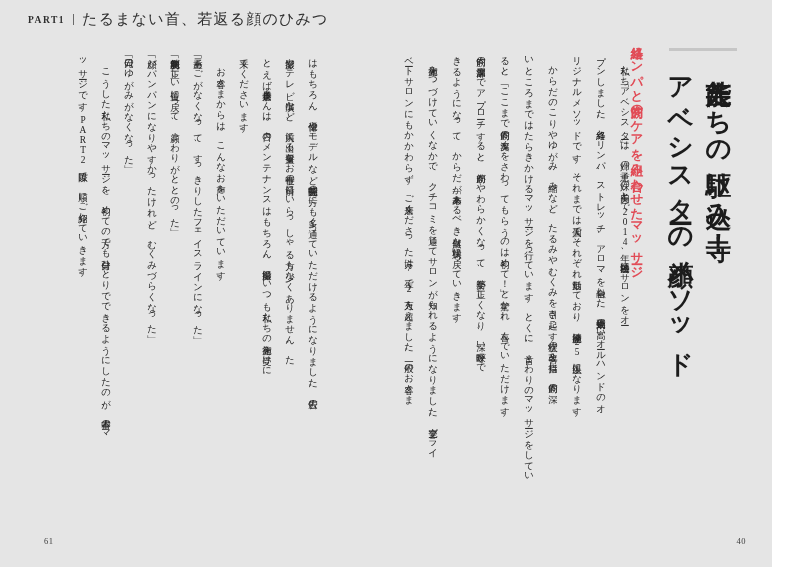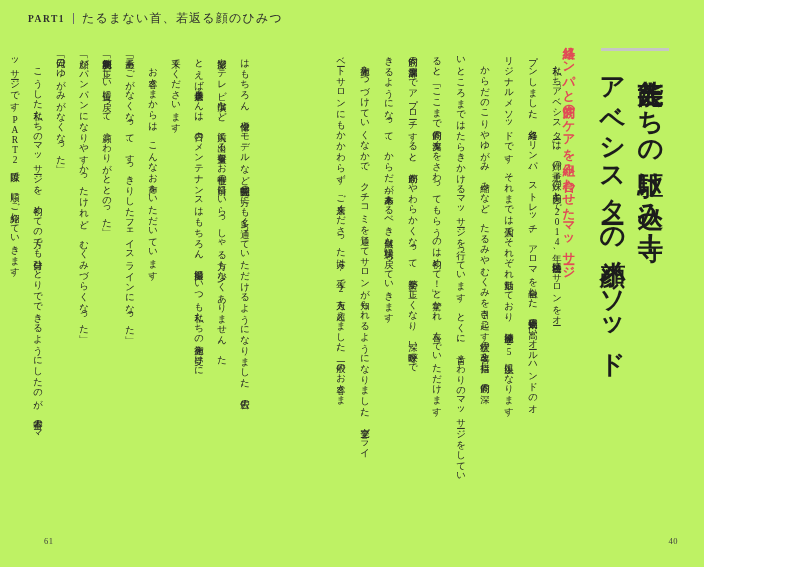--- a/index.html
+++ b/index.html
@@ -1,26 +1,26 @@
 <!DOCTYPE html>
 <html lang="ja"><head>
 <meta charset="utf-8">
 <style>
   html,body{margin:0;padding:0;}
   .spread{
-    position:relative;width:704px;height:567px;overflow:hidden;
-    background:#bef264;color:#242424;
+    position:relative;width:772px;height:567px;overflow:hidden;
+    background:#e5e5e5;color:#242424;
     font-family:"Liberation Serif","DejaVu Serif",serif;
     text-decoration:underline;
   }
   
   .book-header{position:absolute;left:28px;top:10px;display:flex;align-items:center;gap:8px;}
   .part-label{font-size:9.5px;font-weight:bold;letter-spacing:1.5px;color:#2e2e2e;}
   .header-divider{width:1px;height:11px;background:#6a6a6a;}
-  .chapter-title{font-size:12px;letter-spacing:1.2px;color:#2e2e2e;}
+  .chapter-title{font-size:15px;letter-spacing:1.2px;color:#2e2e2e;}
   
   .v{writing-mode:vertical-rl;}
   
   .title-rule{position:absolute;top:48px;right:35px;width:68px;height:3px;background:#c6c6c6;}
   .page-title{
     position:absolute;top:60px;right:34px;margin:0;
     font-family:"Liberation Sans","DejaVu Sans",sans-serif;
     font-weight:600;font-size:25.5px;line-height:38px;letter-spacing:1px;color:#1c1c1c;
   }
   .title-line{display:block;white-space:nowrap;}

